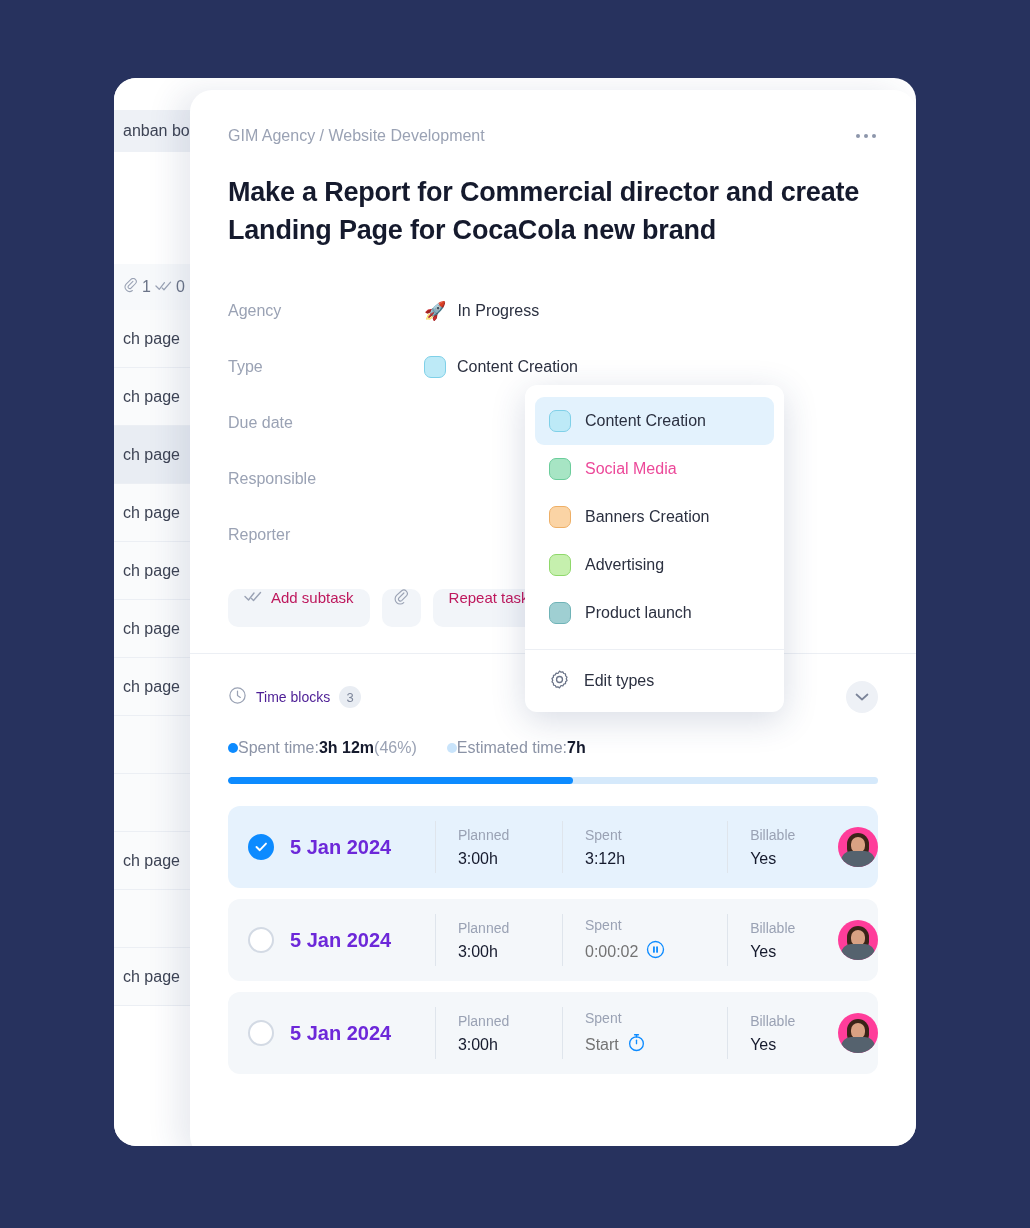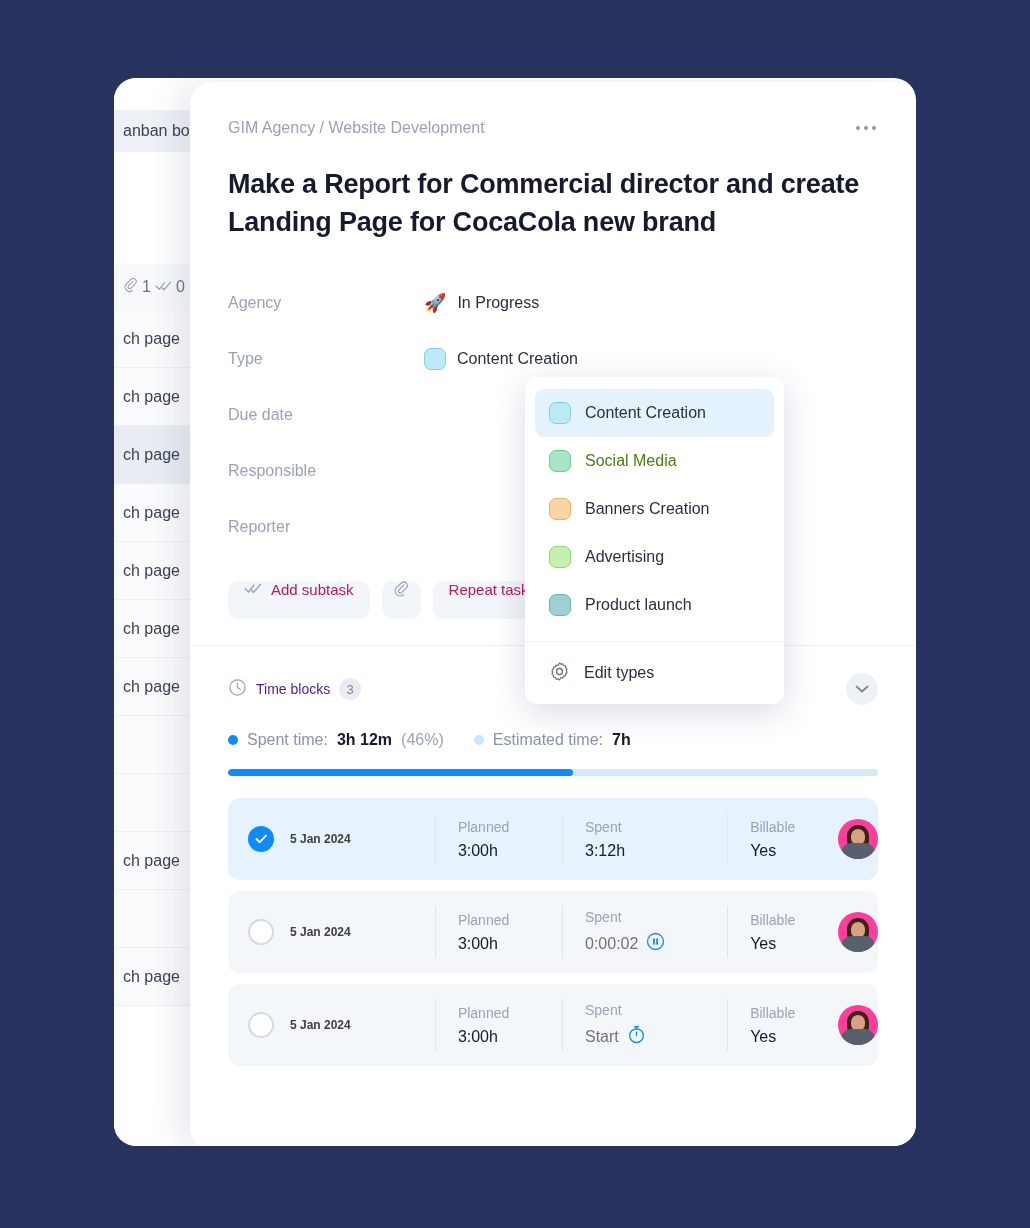--- a/index.html
+++ b/index.html
@@ -69,21 +69,21 @@
     font-size: 16px; color: #3d4354;
     background: #fafbfc;
     white-space: nowrap;
   }
   .board-row.highlight { background: #e9edf3; }
   .board-row.spacer { background: #fafbfc; border-bottom: 1px solid #eceff4; }
 
   
   #modal {
     position: absolute;
-    left: 76px; top: 4px;
+    left: 76px; top: 12px;
     width: 726px; height: 100%;
     background: #ffffff;
     border-radius: 22px 22px 22px 22px;
     box-shadow: -14px 0 30px rgba(40,60,110,0.10);
     overflow: hidden;
   }
 
   #modal-inner { position: relative; padding: 0 38px; }
 
   
@@ -175,21 +175,21 @@
     background: #eef1f6;
     display: flex; align-items: center; justify-content: center;
     cursor: pointer; border: none;
   }
 
   
   #tb-legend {
     display: flex; align-items: center; gap: 30px;
     margin-top: 26px;
   }
-  .legend-item { display: flex; align-items: center; gap: 9px; font-size: 16px; }
+  .legend-item { display: flex; align-items: center; font-size: 16px; }
   .legend-dot { width: 10px; height: 10px; border-radius: 50%; display: block; }
   .legend-label { color: #8b93a6; }
   .legend-value { color: #151a2d; font-weight: bold; }
   .legend-pct { color: #9aa2b4; }
 
   
   #progress-track {
     margin-top: 20px;
     height: 7px; border-radius: 4px;
     background: #d5e9fb;
@@ -215,21 +215,21 @@
   .tb-check {
     width: 26px; height: 26px; border-radius: 50%;
     border: 2px solid #d3dae4; background: #ffffff;
     flex: 0 0 auto; cursor: pointer;
     display: flex; align-items: center; justify-content: center;
   }
   .tb-row.done .tb-check {
     background: #0d8bff; border-color: #0d8bff;
   }
   .tb-date {
-    font-size: 12px; font-weight: bold; color: #404040;
+    font-size: 20px; font-weight: bold; color: #6d28d9;
     margin-left: 16px;
     width: 160px;
   }
   .tb-cell {
     padding-left: 22px;
     border-left: 1px solid #dfe5ec;
     height: 52px;
     display: flex; flex-direction: column; justify-content: center; gap: 7px;
   }
   .tb-cell-label { font-size: 14px; color: #9aa2b4; }
@@ -524,21 +524,21 @@
 
     <div id="type-dropdown" style="position:absolute; left:335px; top:295px; width:259px; background:#ffffff; border-radius:12px; box-shadow:0 8px 34px rgba(40,60,110,0.18); padding:12px 0 0 0; overflow:hidden;">
 
       <div class="dd-item" style="display:flex; align-items:center; gap:14px; height:48px; margin:0 10px; padding:0 14px; border-radius:9px; background:#e3f2fd; cursor:pointer;">
         <span class="swatch" style="background:#bdeaf7;border:1px solid #7fd0e8;"></span>
         <span style="font-size:16px;color:#2b3040;">Content Creation</span>
       </div>
 
       <div class="dd-item" style="display:flex; align-items:center; gap:14px; height:48px; margin:0 10px; padding:0 14px; border-radius:9px; cursor:pointer;">
         <span class="swatch" style="background:#a7e5c4;border:1px solid #6bcd9b;"></span>
-        <span style="font-size:16px;color:#4d7c0f;">Social Media</span>
+        <span style="font-size:16px;color:#ec4899;">Social Media</span>
       </div>
 
       <div class="dd-item" style="display:flex; align-items:center; gap:14px; height:48px; margin:0 10px; padding:0 14px; border-radius:9px; cursor:pointer;">
         <span class="swatch" style="background:#fbd4a5;border:1px solid #eeaf66;"></span>
         <span style="font-size:16px;color:#2b3040;">Banners Creation</span>
       </div>
 
       <div class="dd-item" style="display:flex; align-items:center; gap:14px; height:48px; margin:0 10px; padding:0 14px; border-radius:9px; cursor:pointer;">
         <span class="swatch" style="background:#c6f0ae;border:1px solid #8fd86b;"></span>
         <span style="font-size:16px;color:#2b3040;">Advertising</span>

